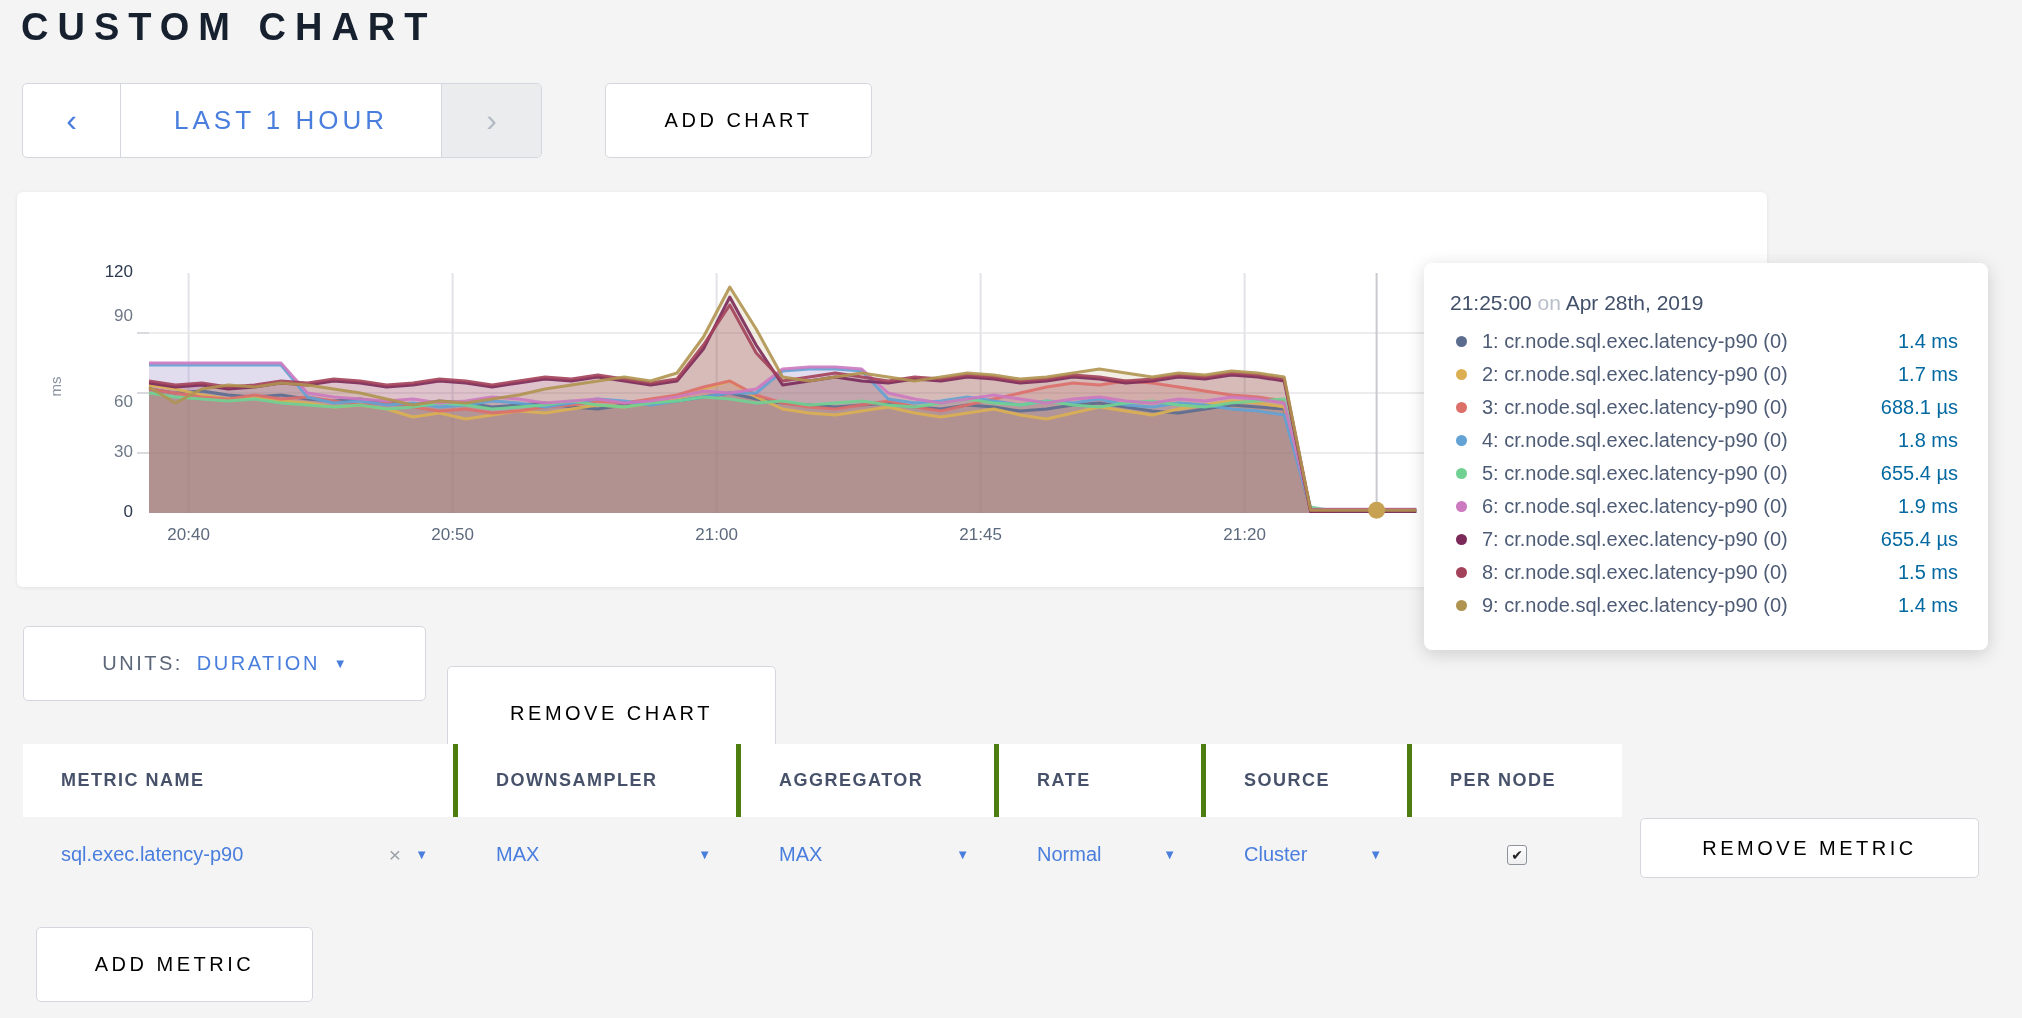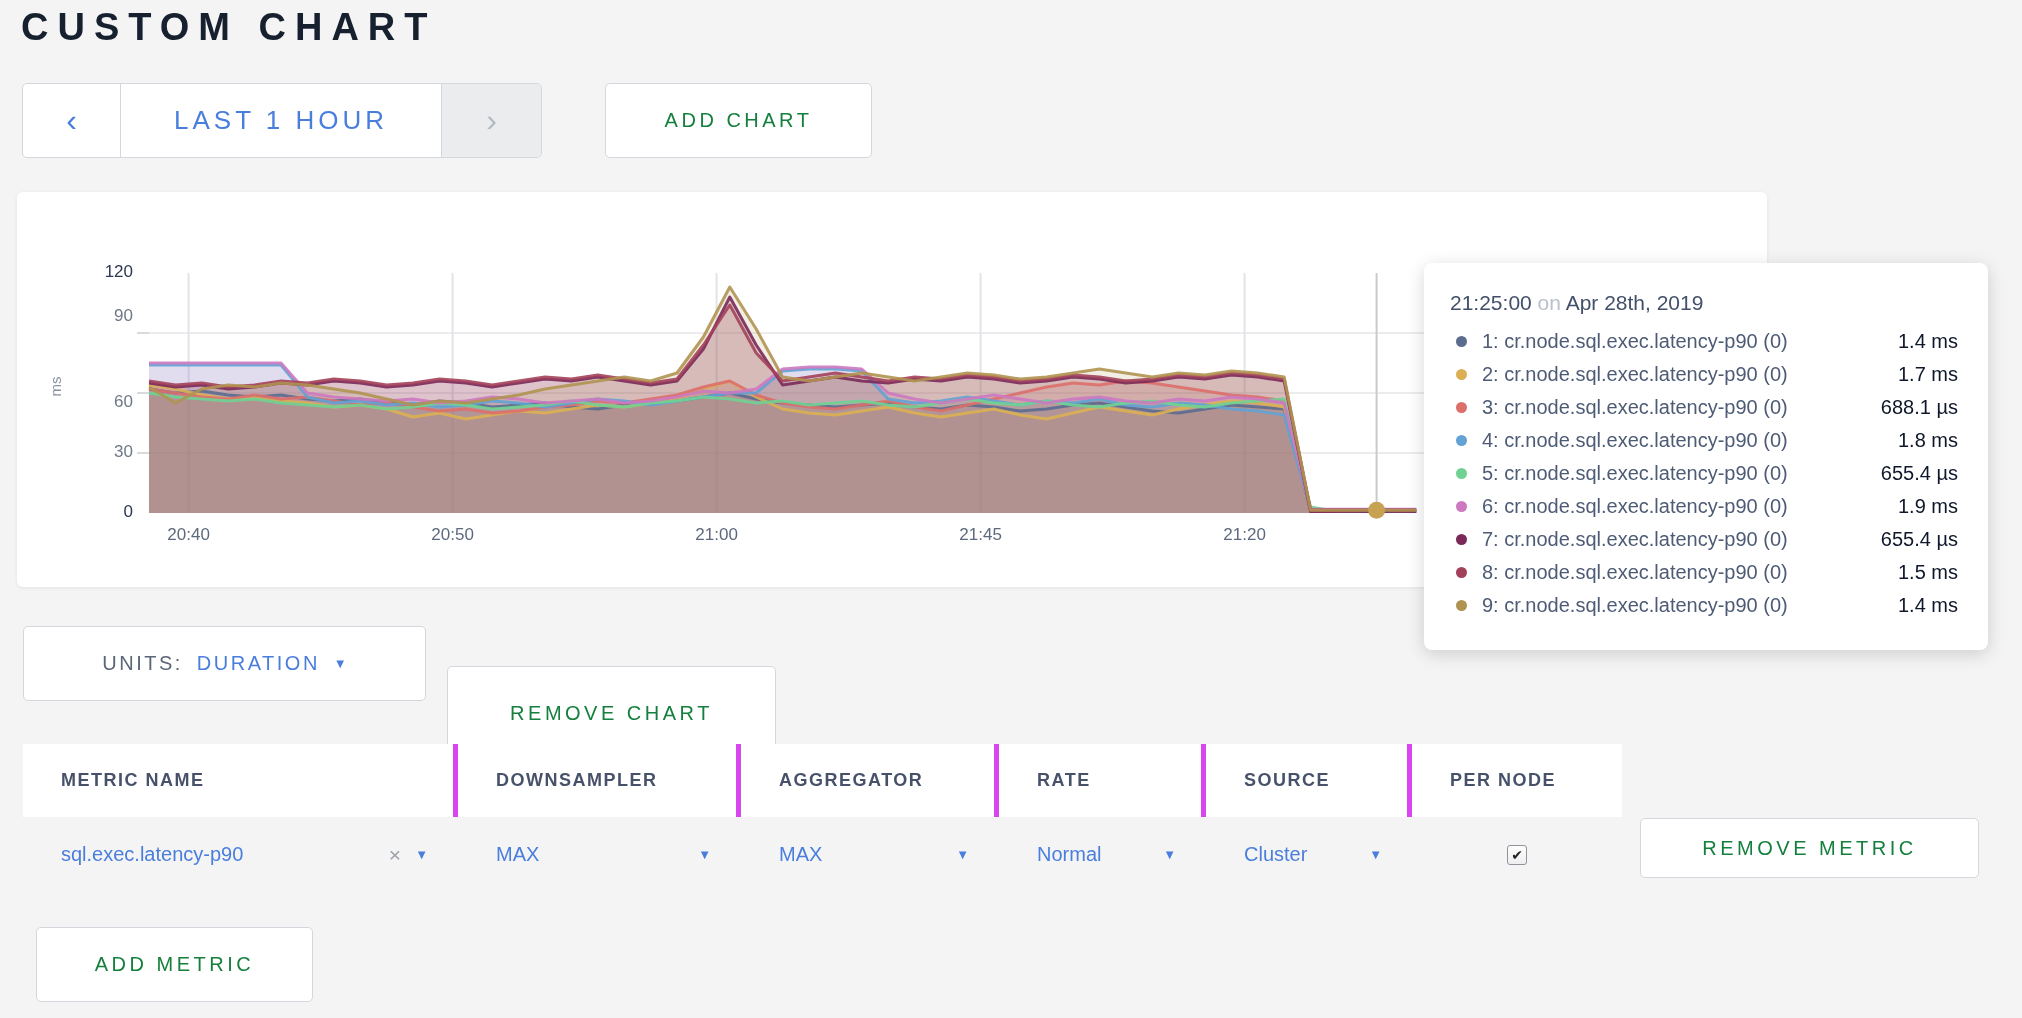--- a/index.html
+++ b/index.html
@@ -13,56 +13,56 @@
   
   .time-group { position:absolute; left:22px; top:83px; height:75px; width:520px;
     display:flex; border:1px solid #d4d7dd; border-radius:5px; overflow:hidden; background:#fff; }
   .time-btn { display:flex; align-items:center; justify-content:center; cursor:pointer; }
   .time-prev { width:98px; border-right:1px solid #d4d7dd; color:#4a7edd; font-size:32px; }
   .time-label { flex:1; color:#4a7edd; font-size:26px; letter-spacing:4px; font-weight:400;
     display:flex; align-items:center; justify-content:center; }
   .time-next { width:100px; border-left:1px solid #d4d7dd; background:#ebecee; color:#b4bac3; font-size:32px; }
 
   .btn { position:absolute; background:#fff; border:1px solid #d4d7dd; border-radius:5px;
-    color:#15803d; font-size:20px; letter-spacing:3.5px; display:flex; align-items:center;
+    color:#000000; font-size:20px; letter-spacing:3.5px; display:flex; align-items:center;
     justify-content:center; cursor:pointer; }
   .btn-add-chart { left:605px; top:83px; width:267px; height:75px; }
 
   
   .chart-card { position:absolute; left:17px; top:192px; width:1750px; height:395px;
     background:#fff; border-radius:6px; box-shadow:0 1px 4px rgba(0,0,0,.07); }
   .chart-card svg { position:absolute; left:0; top:0; }
   .y-tick { position:absolute; left:36px; width:80px; text-align:right; font-size:17px; color:#6e7887; }
   .y-tick.dark { color:#2c3950; }
   .x-tick { position:absolute; width:110px; text-align:center; font-size:17px; color:#5d6a7d; top:333px; }
   .ms-label { position:absolute; left:8px; top:186px; width:60px; text-align:center;
     font-size:15px; color:#8a93a2; transform:rotate(-90deg); }
 
   
   .tooltip { position:absolute; left:1424px; top:263px; width:564px; height:387px; background:#fff;
     border-radius:8px; box-shadow:0 4px 18px rgba(0,0,0,.16); padding:28px 30px 0 26px; z-index:5; }
   .tt-head { font-size:21px; color:#42506a; margin-bottom:10px; }
   .tt-on { color:#b9c0cb; }
   .tt-row { display:flex; align-items:center; height:33px; font-size:20px; color:#4d5b75; }
   .tt-dot { width:11px; height:11px; border-radius:50%; margin:0 15px 0 6px; flex:none; }
-  .tt-val { margin-left:auto; color:#0f172a; }
+  .tt-val { margin-left:auto; color:#0369a1; }
 
   
   .units-box { position:absolute; left:23px; top:626px; width:403px; height:75px; background:#fff;
     border:1px solid #d4d7dd; border-radius:5px; display:flex; align-items:center;
     justify-content:center; gap:14px; cursor:pointer; }
   .units-prefix { color:#5b6678; font-size:20px; letter-spacing:2.5px; }
   .units-value { color:#4a7edd; font-size:20px; letter-spacing:2.5px; }
   .caret { color:#4a7edd; font-size:13px; }
   .btn-remove-chart { left:447px; top:666px; width:329px; height:95px; }
 
   
   .tbl-header { position:absolute; left:23px; top:744px; width:1599px; height:73px; display:flex; }
   .th { background:#fff; display:flex; align-items:center; padding-left:38px; font-size:18px;
-    font-weight:700; letter-spacing:1.5px; color:#47526a; border-right:5px solid #d946ef; }
+    font-weight:700; letter-spacing:1.5px; color:#47526a; border-right:5px solid #4d7c0f; }
   .th:last-child { border-right:none; }
   .c1 { width:435px; } .c2 { width:283px; } .c3 { width:258px; } .c4 { width:207px; }
   .c5 { width:206px; } .c6 { width:210px; }
 
   .tbl-row { position:absolute; left:23px; top:817px; width:1599px; height:75px; display:flex; }
   .td { display:flex; align-items:center; padding-left:38px; padding-right:30px; font-size:20px; color:#4a7edd; }
   .metric-x { margin-left:auto; color:#9aa0a8; font-size:21px; cursor:pointer; }
   .metric-caret { margin-left:14px; }
   .td .right { margin-left:auto; }
   .td.center { justify-content:center; padding:0; }

